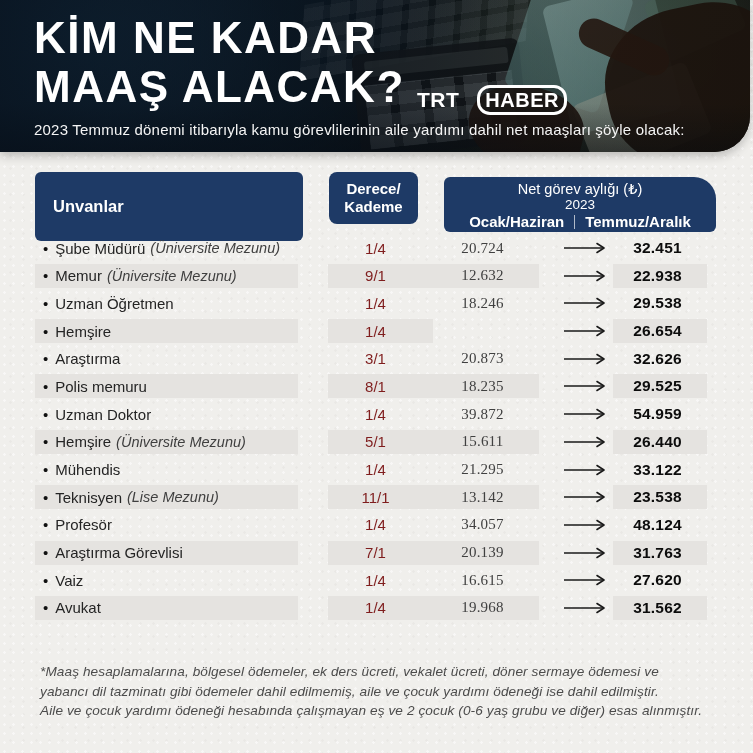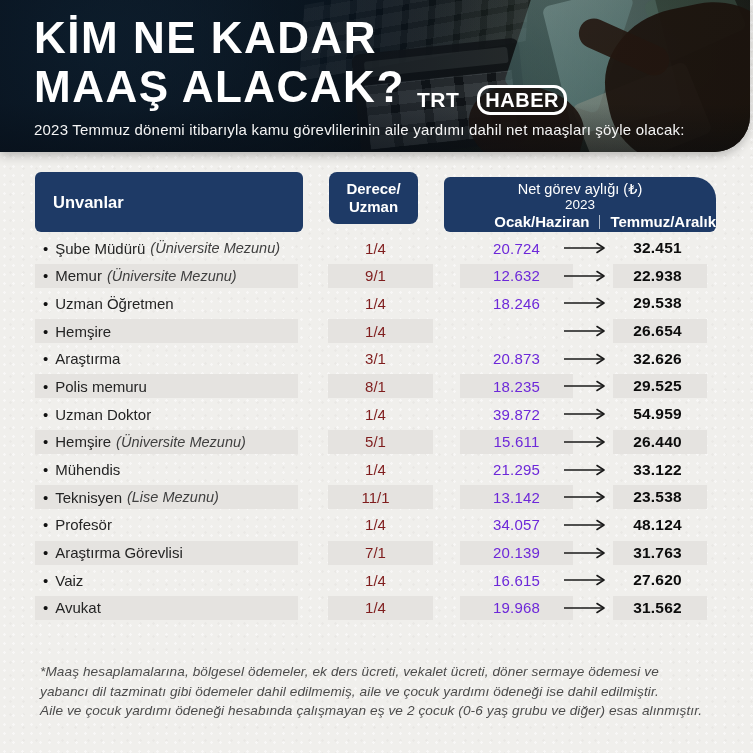--- a/index.html
+++ b/index.html
@@ -60,38 +60,38 @@
   .title{position:absolute;left:34px;top:13px;color:#ffffff;font-weight:bold;
     font-size:44px;line-height:49px;letter-spacing:1.5px;white-space:nowrap;}
   .trt-logo{position:absolute;left:417px;top:85px;display:flex;align-items:center;gap:18px;}
   .logo-trt{color:#fff;font-weight:bold;font-size:21px;letter-spacing:0.5px;}
   .logo-haber{color:#fff;font-weight:bold;font-size:20px;letter-spacing:0.5px;
     border:3px solid #fff;border-radius:13px;padding:0 5px;line-height:24px;
     background:rgba(22,28,28,0.35);}
   .subtitle{position:absolute;left:34px;top:121px;color:#f4f4f4;font-size:15px;letter-spacing:0.2px;}
   
   .hbox{position:absolute;background:#1e3a66;color:#fff;box-sizing:border-box;}
-  .box-unvanlar{left:35px;top:172px;width:268px;height:60px;border-radius:6px;
+  .box-unvanlar{left:35px;top:172px;width:268px;height:69px;border-radius:6px;
     display:flex;align-items:center;padding-left:18px;font-weight:bold;font-size:16.5px;}
   .box-derece{left:329px;top:172px;width:89px;height:52px;border-radius:8px;
     display:flex;flex-direction:column;justify-content:center;align-items:center;
     font-weight:bold;font-size:15px;line-height:18px;}
   .box-net{left:444px;top:177px;width:272px;height:55px;border-radius:6px 22px 6px 6px;
     text-align:center;padding-top:4px;}
   .net-title{font-size:14.5px;font-weight:normal;line-height:16px;}
   .net-year{font-size:13.5px;font-weight:normal;line-height:15px;}
-  .net-cols{display:flex;justify-content:flex-end;align-items:center;font-weight:bold;font-size:15px;margin-top:1px;}
+  .net-cols{display:flex;justify-content:center;align-items:center;font-weight:bold;font-size:15px;margin-top:1px;}
   .net-sep{width:1px;height:14px;background:rgba(255,255,255,0.65);margin:0 10px;}
   
   .rows{position:absolute;top:234px;left:0;width:753px;}
   .row{position:relative;height:27.7px;}
   .cell{position:absolute;top:2px;height:24px;display:flex;align-items:center;box-sizing:border-box;}
   .c-name{left:35px;width:263px;padding-left:8px;}
   .c-grade{left:328px;width:105px;justify-content:center;padding-right:10px;font-size:15px;color:#7f1d1d;}
-  .c-jan{left:460px;width:113px;justify-content:center;font-size:15px;color:#6d28d9;letter-spacing:0.2px;}
+  .c-jan{left:426px;width:113px;justify-content:center;font-size:15px;color:#404040;letter-spacing:0.2px;font-family:Liberation Serif, serif;}
   .c-arrow{left:559px;width:53px;justify-content:center;background:none !important;}
   .c-jul{left:613px;width:94px;justify-content:center;padding-right:5px;
     font-weight:bold;font-size:15.5px;color:#0c0c0c;letter-spacing:0.2px;}
   .row.shaded .cell{background:#e5e3e0;}
   .bullet{font-size:15px;color:#111;margin-right:7px;}
   .rname{font-size:15px;color:#242424;white-space:nowrap;}
   .rnote{font-size:14.5px;color:#3f3f3f;font-style:italic;margin-left:5px;white-space:nowrap;}
   .arrow-svg{display:block;}
   
   .footnote{position:absolute;left:40px;top:662px;font-style:italic;
@@ -126,21 +126,21 @@
     <span class="logo-trt">TRT</span>
     <span class="logo-haber">HABER</span>
   </div>
   <div class="subtitle">2023 Temmuz dönemi itibarıyla kamu görevlilerinin aile yardımı dahil net maaşları şöyle olacak:</div>
 </div>
 
 <div class="hbox box-unvanlar">Unvanlar</div>
 
 <div class="hbox box-derece">
   <div>Derece/</div>
-  <div>Uzman</div>
+  <div>Kademe</div>
 </div>
 
 <div class="hbox box-net">
   <div class="net-title">Net görev aylığı (₺)</div>
   <div class="net-year">2023</div>
   <div class="net-cols">
     <span>Ocak/Haziran</span>
     <span class="net-sep"></span>
     <span>Temmuz/Aralık</span>
   </div>

